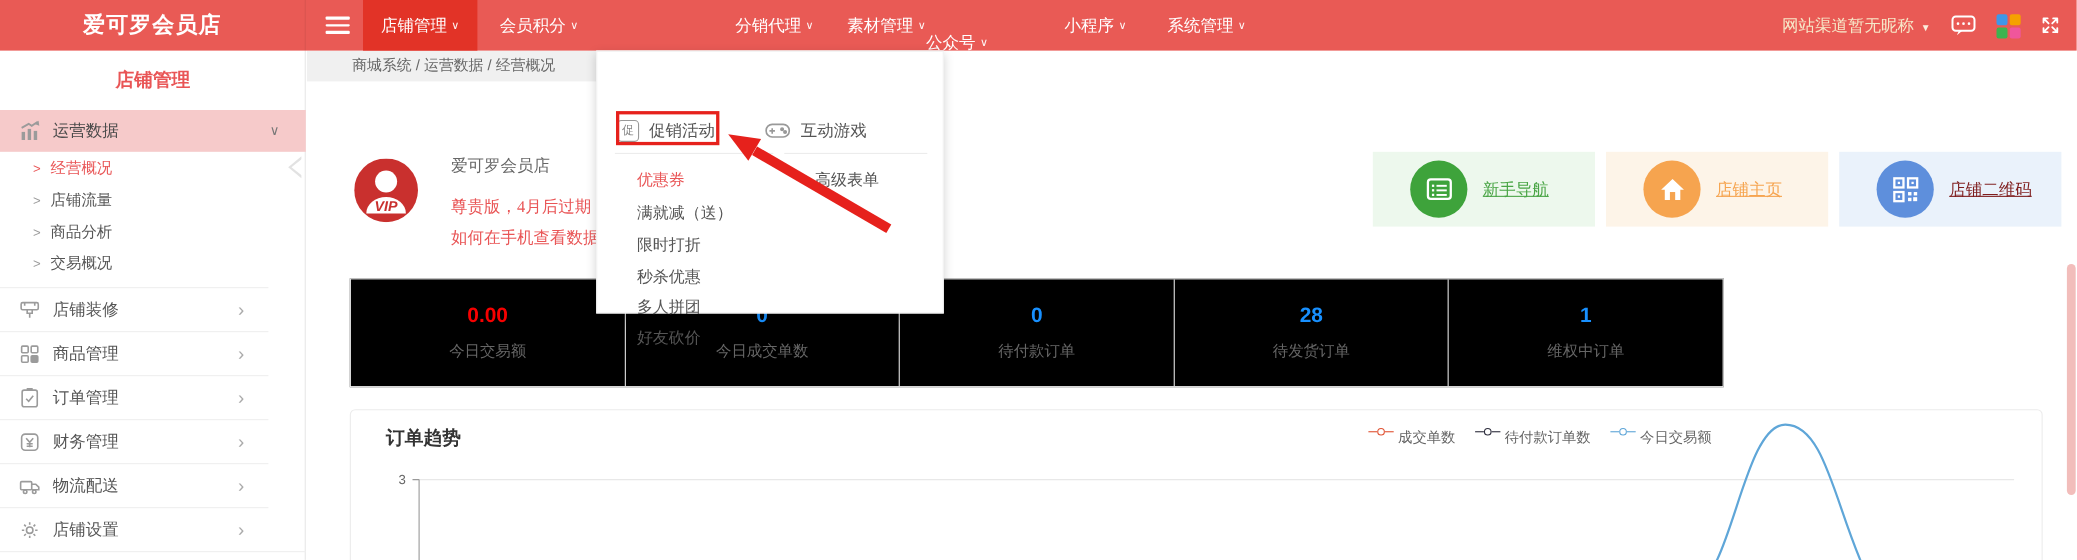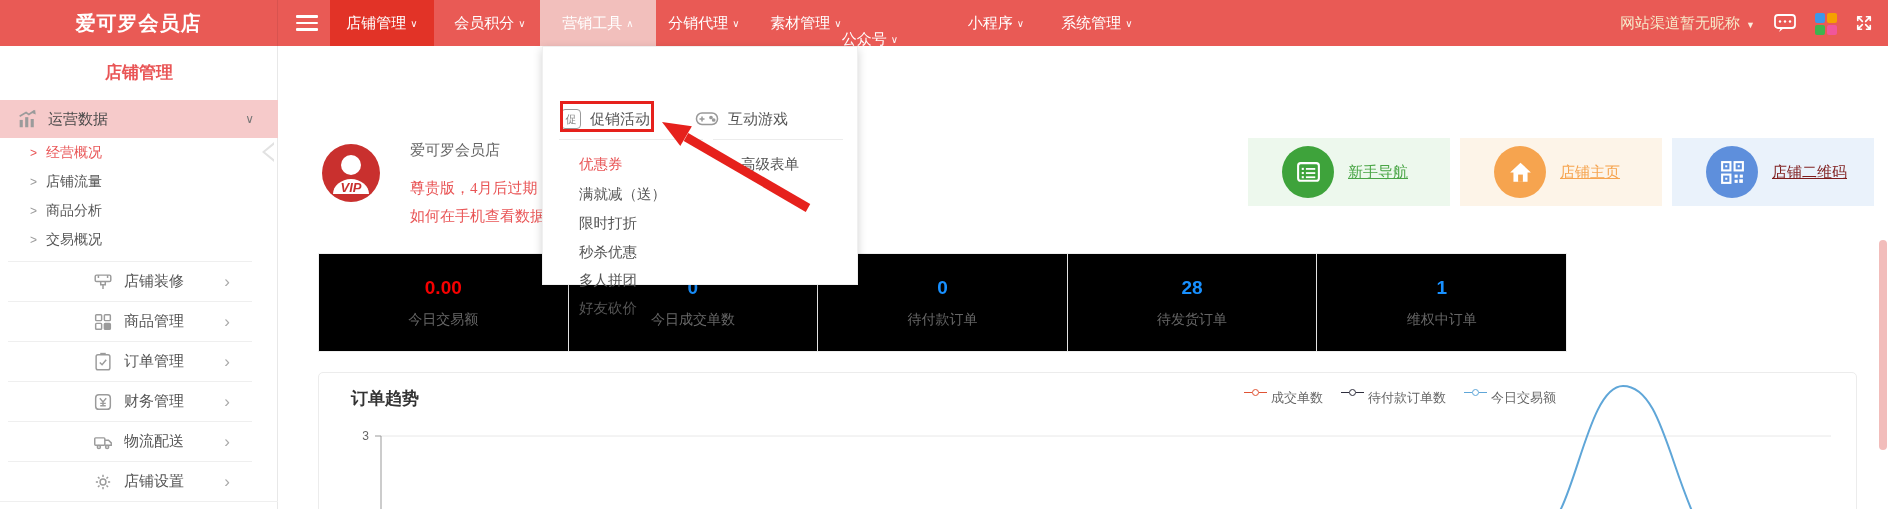--- a/index.html
+++ b/index.html
@@ -29,22 +29,22 @@
   .side-title { position:absolute; left:0; top:0; width:278px; height:54px; line-height:54px; text-align:center;
                 color:#e95556; font-size:17px; font-weight:bold; }
   .side-group { position:absolute; left:0; top:54px; width:278px; height:38px; background:#f6caca;
                 display:flex; align-items:center; cursor:pointer; }
   .side-group .lbl { color:#4a4a4a; font-size:15px; margin-left:10px; }
   .side-group .caret { position:absolute; right:24px; color:#777; font-size:12px; }
   .side-icon { width:22px; height:22px; margin-left:16px; flex:0 0 auto; }
   .sub-item { position:absolute; left:0; width:278px; height:29px; display:flex; align-items:center; cursor:pointer; font-size:14px; color:#555; }
   .sub-item .pre { margin-left:30px; margin-right:9px; color:#9a9a9a; font-size:12px; }
   .sub-item.active, .sub-item.active .pre { color:#e95556; }
-  .side-item { position:absolute; left:8px; width:244px; height:40px; border-top:1px solid #efefef;
-               display:flex; align-items:center; cursor:pointer;justify-content:center; }
+  .side-item { position:absolute; left:0; width:244px; height:40px; border-top:1px solid #efefef;
+               display:flex; align-items:center; cursor:pointer; }
   .side-item .lbl { color:#555; font-size:15px; margin-left:10px; }
   .side-item .chev { position:absolute; right:22px; color:#aaa; font-size:17px; line-height:1; }
   .side-divider { position:absolute; left:0; top:455px; width:278px; height:1px; background:#efefef; }
 
   
   .crumb-row { position:absolute; left:279px; top:46px; width:1609px; height:28px; background:#fff; }
   .crumb-tab { position:absolute; left:0; top:0; width:267px; height:28px; background:#f0f0f0;
                line-height:28px; text-align:center; color:#666; font-size:13.5px; }
 
   
@@ -118,24 +118,20 @@
         <i></i>
       </div>
 
     <div class="nav-item nav-dark" style="left:330px;width:104px;">
       <span>店铺管理</span>
         <span class="caret">∨</span>
     </div>
     <div class="nav-item" style="left:442px;width:96px;">
       <span>会员积分</span>
         <span class="caret">∨</span>
-    </div>
-    <div class="nav-item nav-pink" style="left:540px;width:116px;">
-      <span>营销工具</span>
-        <span class="caret">∧</span>
     </div>
     <div class="nav-item" style="left:660px;width:88px;">
       <span>分销代理</span>
         <span class="caret">∨</span>
     </div>
     <div class="nav-item" style="left:762px;width:88px;">
       <span>素材管理</span>
         <span class="caret">∨</span>
     </div>
     <div class="nav-item" style="left:832px;width:76px;margin-top:16px;">
@@ -277,20 +273,23 @@
           <circle cx="12" cy="12" r="3.2"></circle>
           <path d="M12 4.2 v2.4 M12 17.4 v2.4 M4.2 12 h2.4 M17.4 12 h2.4 M6.5 6.5 l1.7 1.7 M15.8 15.8 l1.7 1.7 M17.5 6.5 l-1.7 1.7 M8.2 15.8 l-1.7 1.7"></path>
         </svg>
       </span>
       <span class="lbl">店铺设置</span>
       <span class="chev">›</span>
     </div>
     <div class="side-divider"></div>
   </aside>
 
+  <div class="crumb-row">
+    <div class="crumb-tab">商城系统 / 运营数据 / 经营概况</div>
+  </div>
 
   <div class="notch-out"></div>
   <div class="notch-in"></div>
 
   <div class="avatar">
     <svg width="58" height="58" viewBox="0 0 58 58">
       <circle cx="29" cy="29" r="29" fill="#c9302e"></circle>
       <circle cx="29" cy="21" r="10" fill="#fff"></circle>
       <path d="M11 50 a18 15 0 0 1 36 0 Z" fill="#fff"></path>
       <text x="29" y="48" text-anchor="middle" font-size="13" font-style="italic" font-weight="bold" fill="#c9302e">VIP</text>

